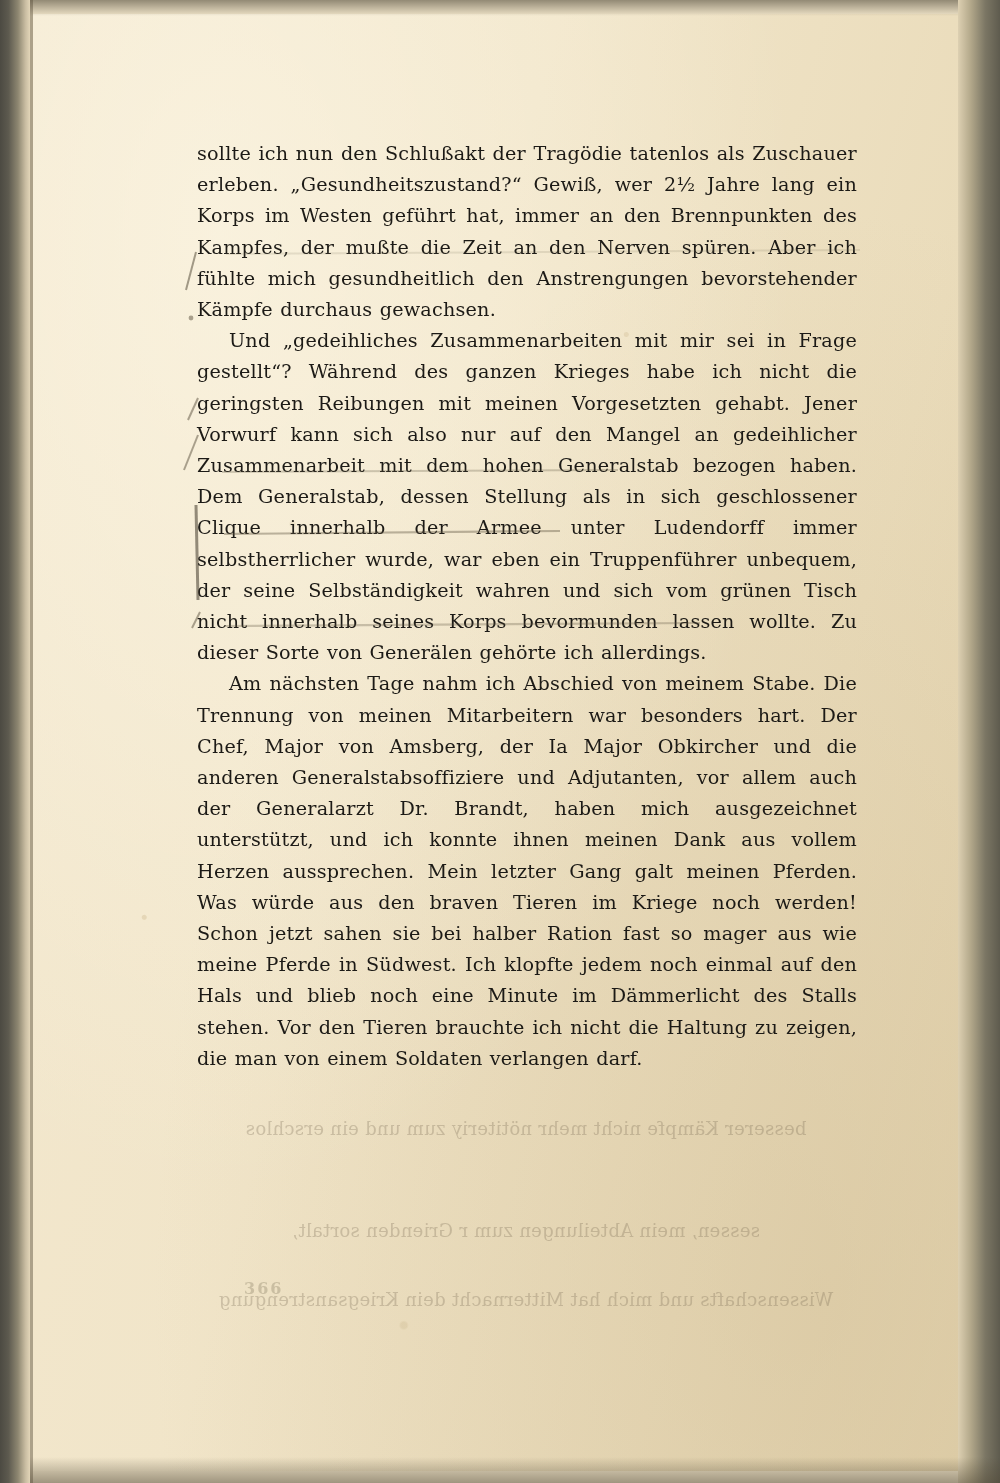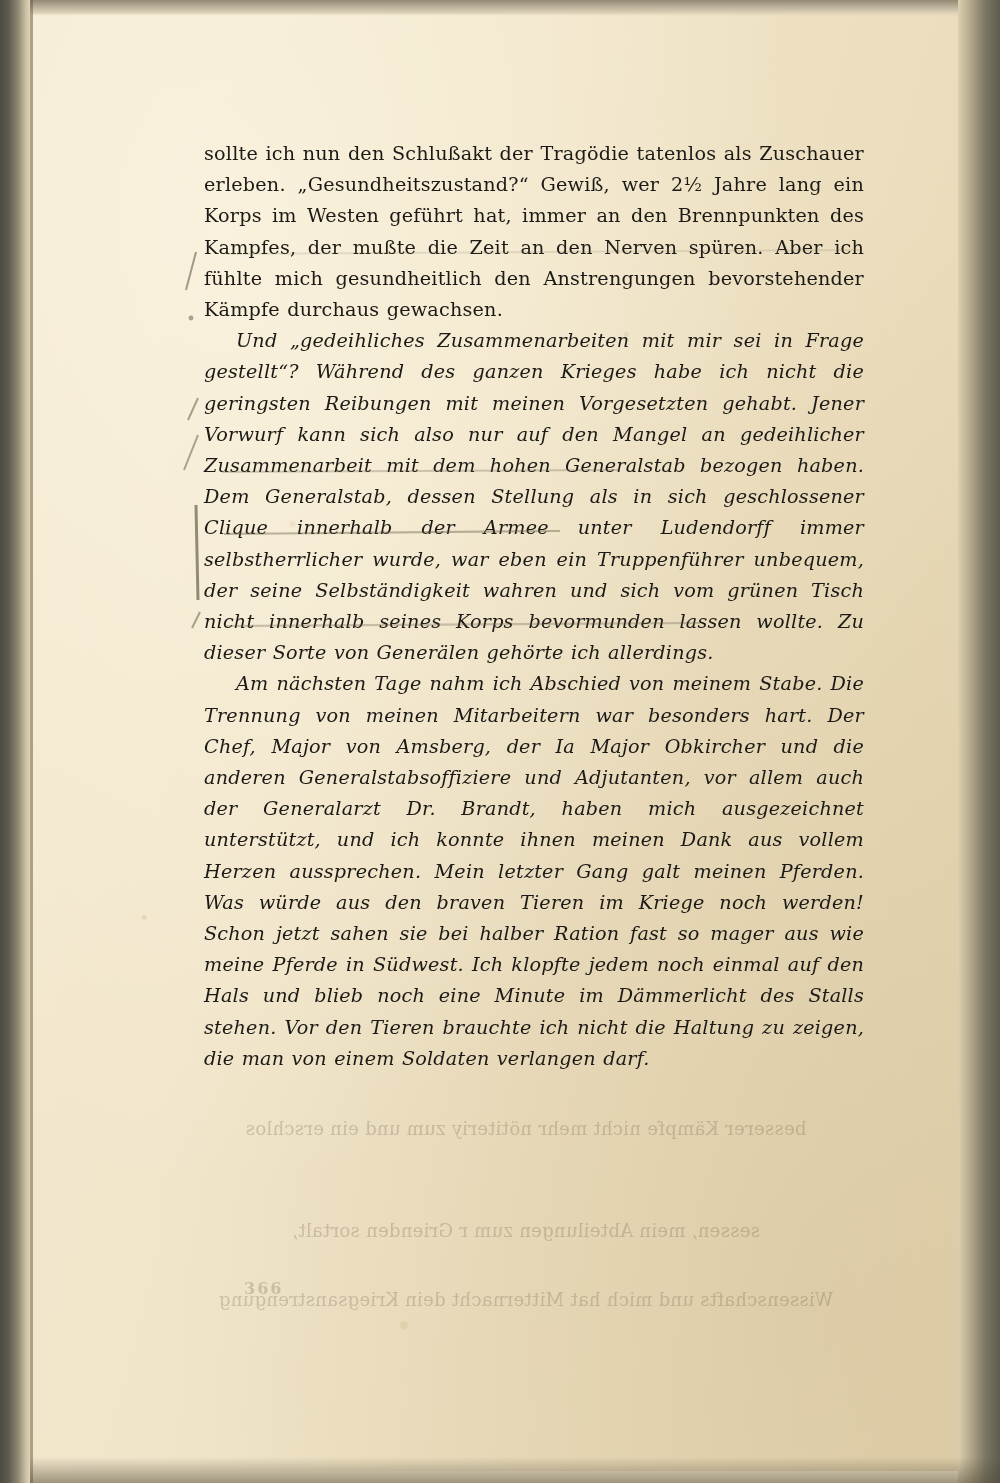--- a/index.html
+++ b/index.html
@@ -95,40 +95,40 @@
       radial-gradient(circle at 64% 22%, rgba(196,172,126,.25) 0 2px, rgba(0,0,0,0) 3px),
       radial-gradient(circle at 40% 90%, rgba(190,168,122,.22) 0 3px, rgba(0,0,0,0) 5px),
       radial-gradient(circle at 78% 55%, rgba(190,168,122,.18) 0 2px, rgba(0,0,0,0) 4px),
       radial-gradient(circle at 28% 35%, rgba(190,168,122,.16) 0 2px, rgba(0,0,0,0) 4px);
     pointer-events: none;
   }
 
   
   .textblock {
     position: absolute;
-    left: 204px;
+    left: 197px;
     top: 138px;
     width: 660px;
     z-index: 3;
     color: #1c1a16;
     font-family: "DejaVu Serif", serif;
     font-size: 19.2px;
     line-height: 31.2px;
     text-align: justify;
     letter-spacing: .2px;
     word-spacing: 1px;
     -webkit-font-smoothing: antialiased;
   }
   .textblock p {
     margin: 0;
     text-indent: 32px;
     text-align: justify;
   }
   .textblock p.noindent { text-indent: 0; }
-  .textblock p + p { margin-top: 0; font-style: italic; }
+  .textblock p + p { margin-top: 0; }
 
   
   .textblock p { text-align-last: left; }
 
   
   .marks { position: absolute; inset: 0; z-index: 6; pointer-events: none; }
 
   
   .showthrough {
     position: absolute;

